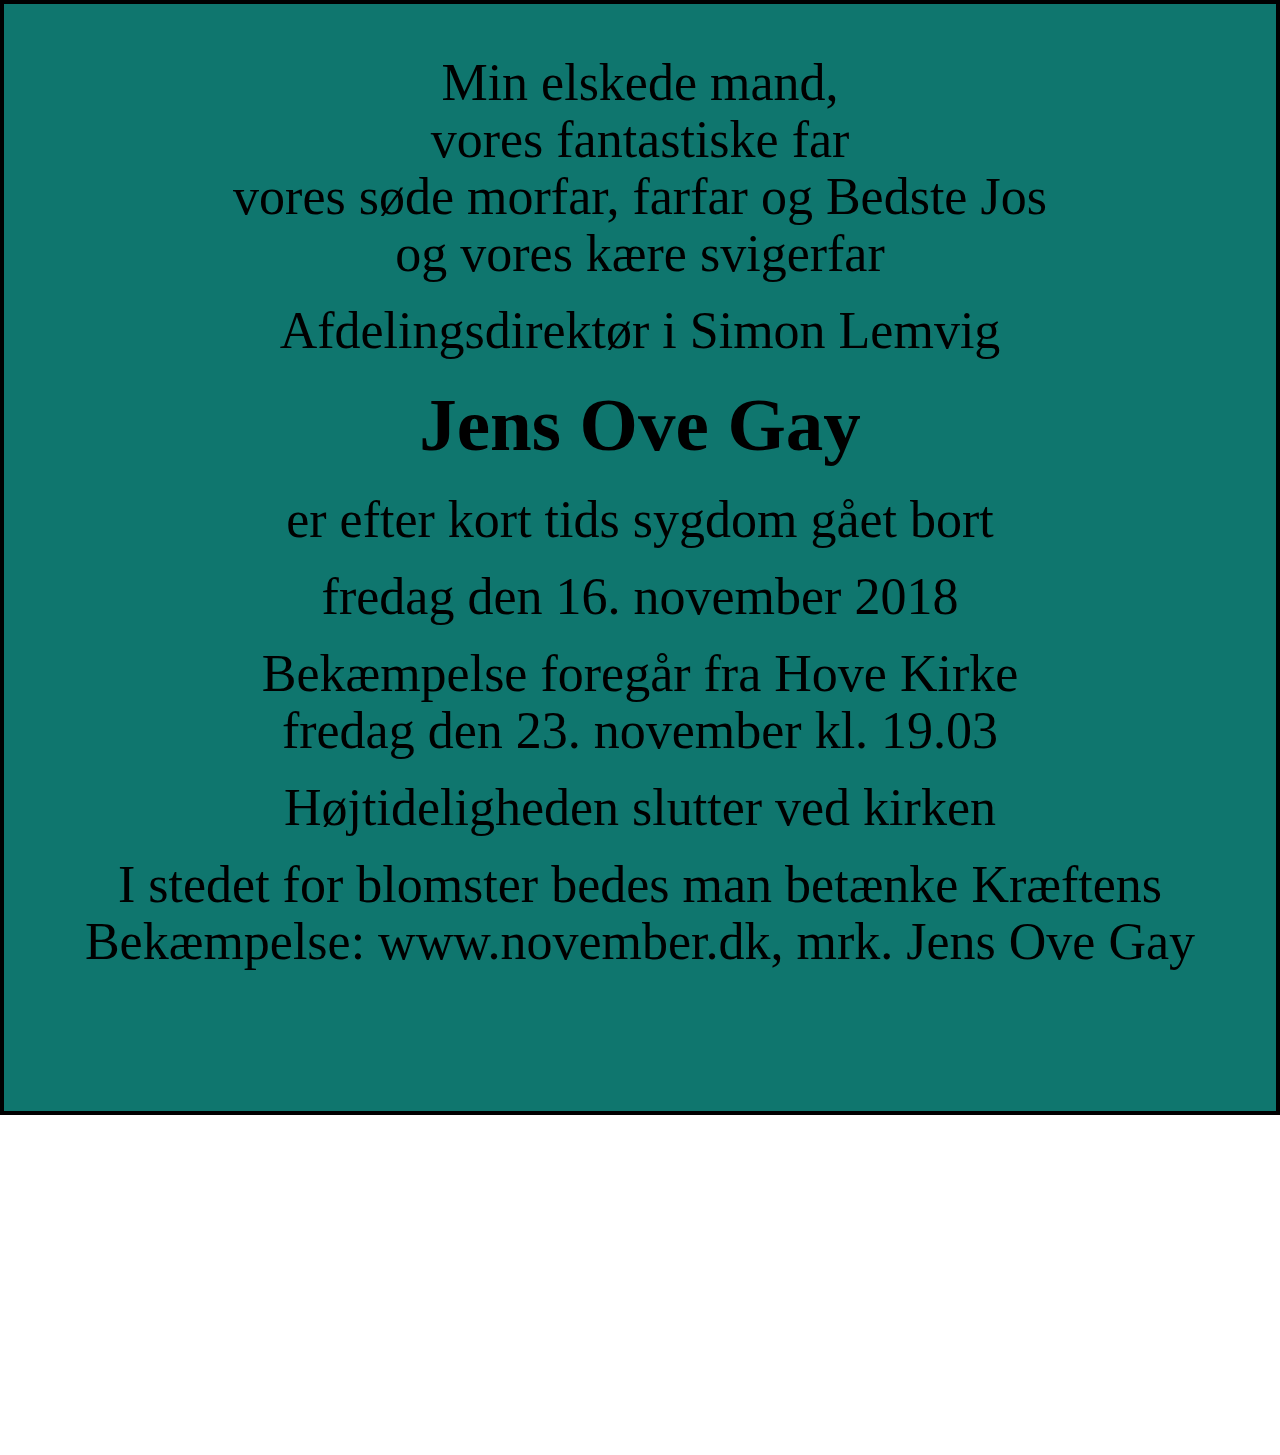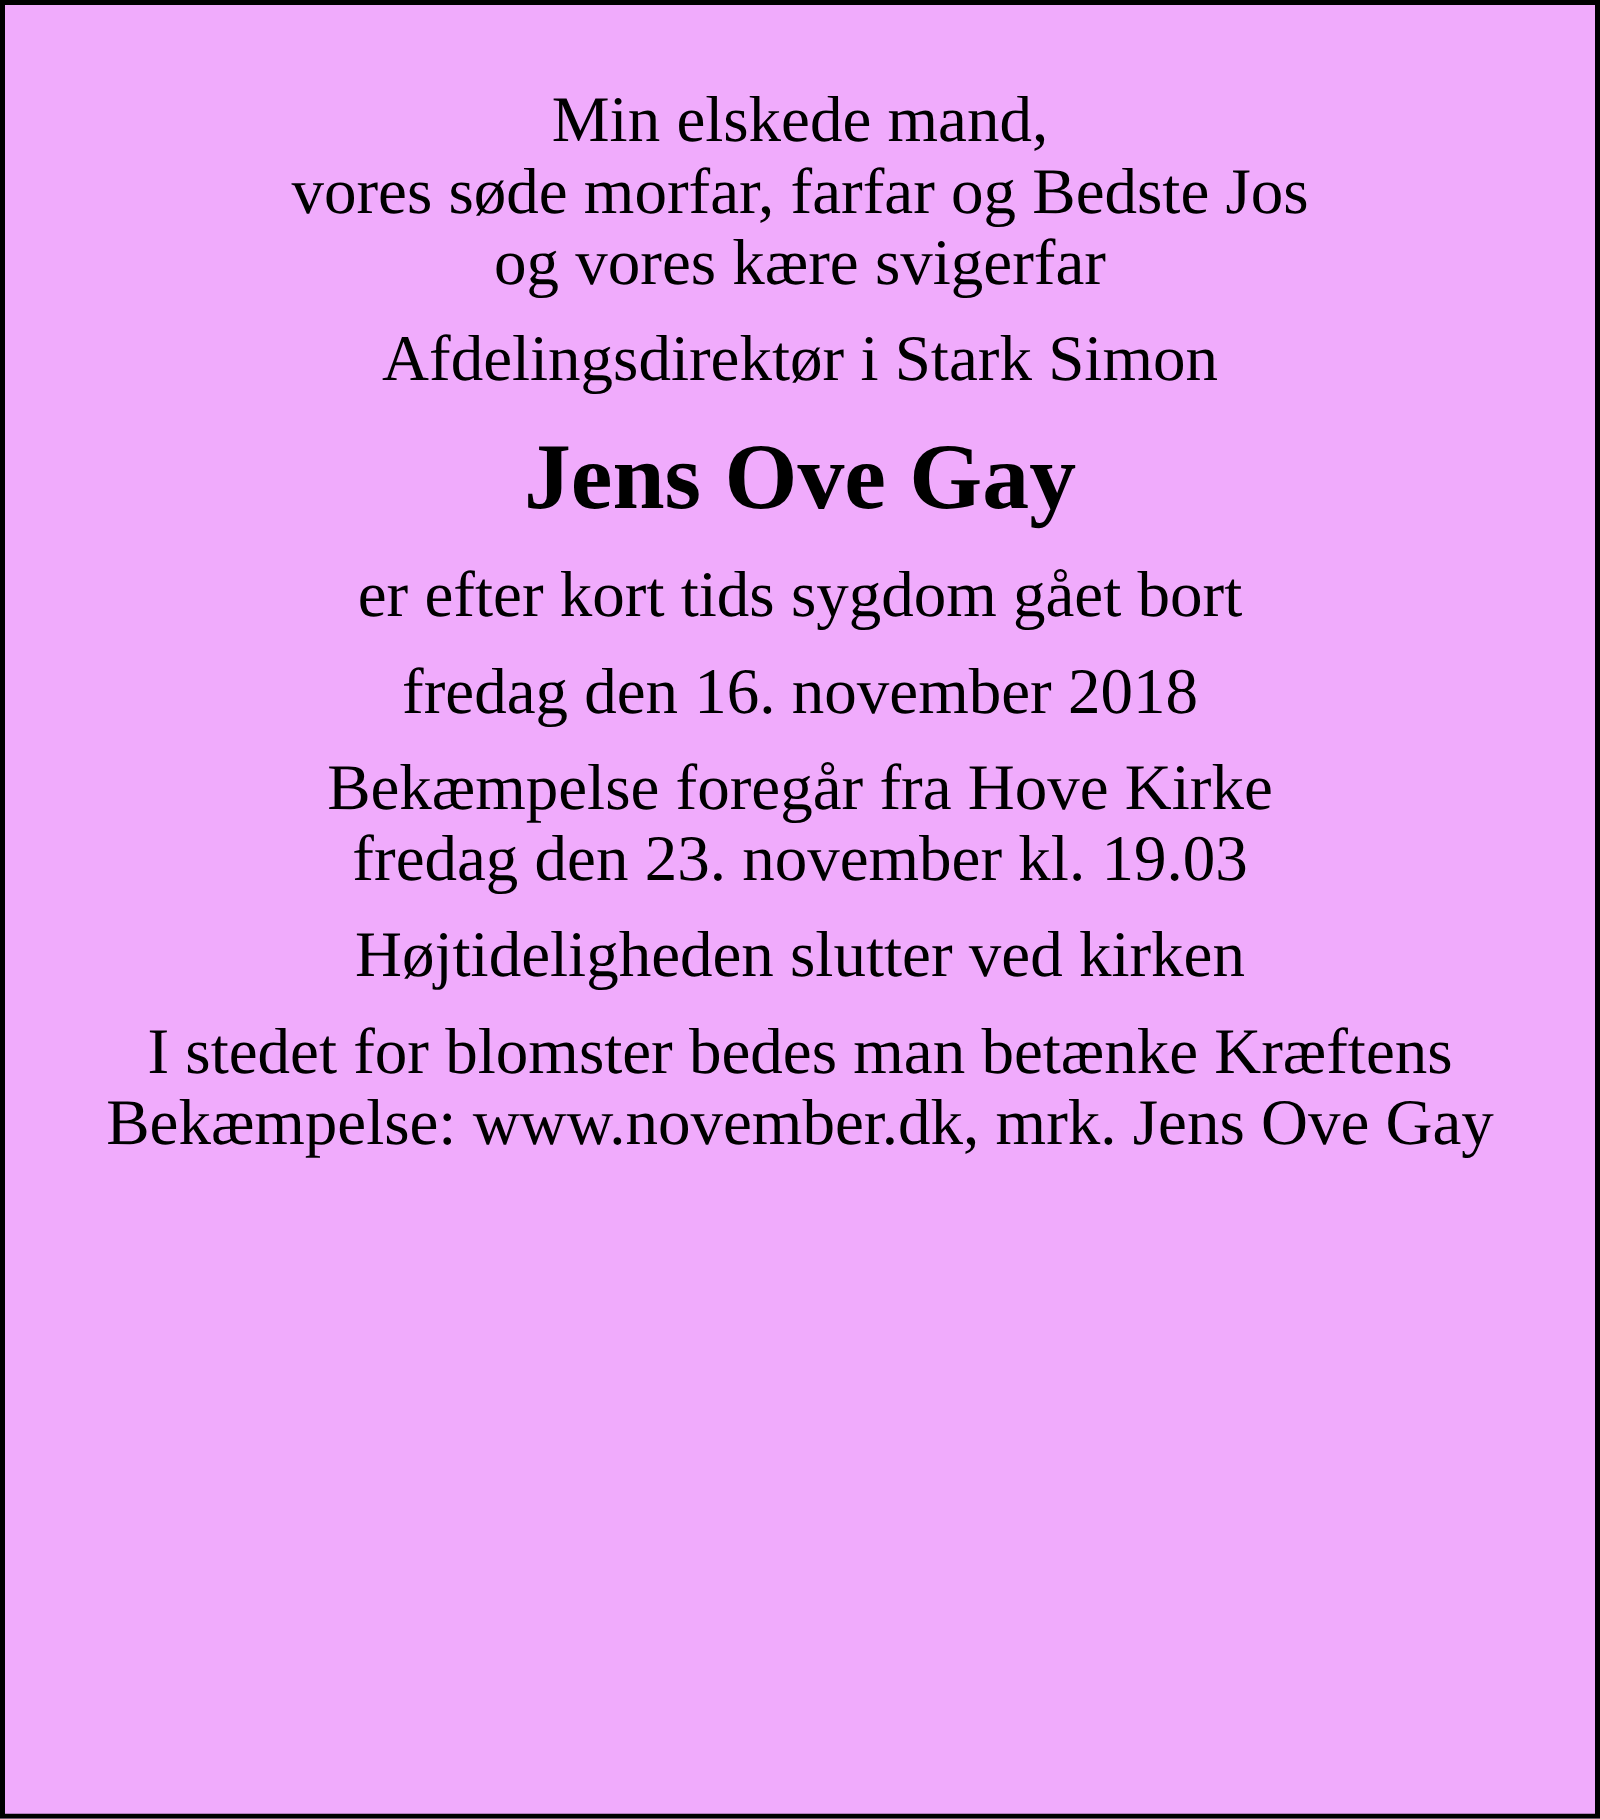--- a/index.html
+++ b/index.html
@@ -3,28 +3,28 @@
 <meta charset="utf-8">
 <style>
   html, body {
     margin: 0;
     padding: 0;
     background: #ffffff;
   }
   .page {
     position: relative;
     width: 1280px;
-    height: 1455px;
+    height: 1115px;
     box-sizing: border-box;
     border: 4px solid #000000;
-    background: #f0abfc;
+    background: #0f766e;
     color: #000000;
     font-family: "Liberation Serif", "DejaVu Serif", serif;
     text-align: center;
-    padding-top: 64px;
+    padding-top: 50px;
     overflow: hidden;
   }
   .group {
     margin: 20px 0;
   }
   .group:first-child {
     margin-top: 0;
   }
   .line {
     font-size: 52px;
@@ -43,26 +43,27 @@
     font-weight: bold;
   }
 </style>
 </head>
 <body>
 
 <div class="page">
 
   <div class="group">
     <div class="line">Min elskede mand,</div>
+    <div class="line">vores fantastiske far</div>
     <div class="line">vores søde morfar, farfar og Bedste Jos</div>
     <div class="line">og vores kære svigerfar</div>
   </div>
 
   <div class="group">
-    <div class="line">Afdelingsdirektør i Stark Simon</div>
+    <div class="line">Afdelingsdirektør i Simon Lemvig</div>
   </div>
 
   <div class="group name-title">
     <div class="line">Jens Ove Gay</div>
   </div>
 
   <div class="group">
     <div class="line">er efter kort tids sygdom gået bort</div>
   </div>
 

